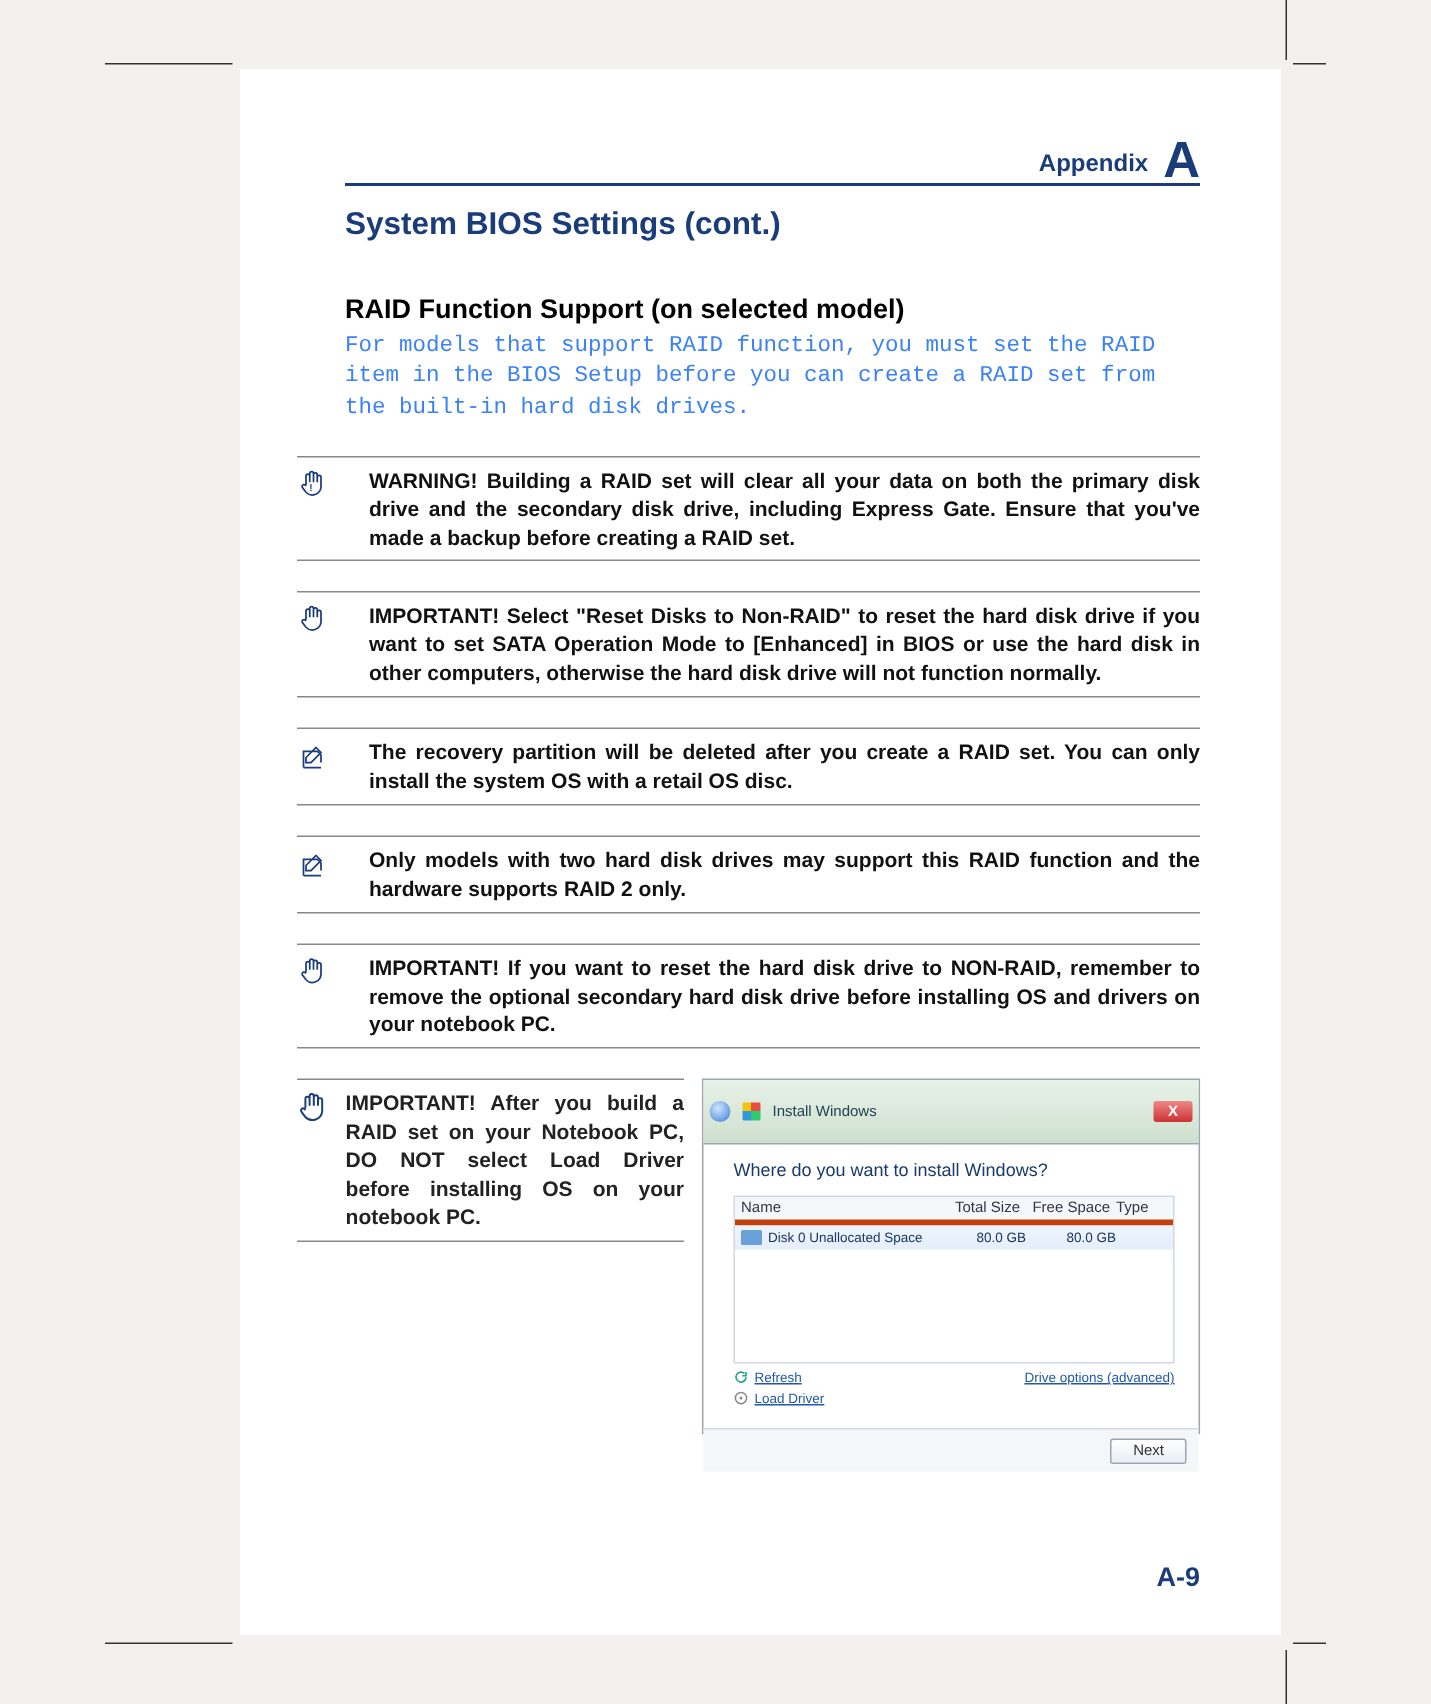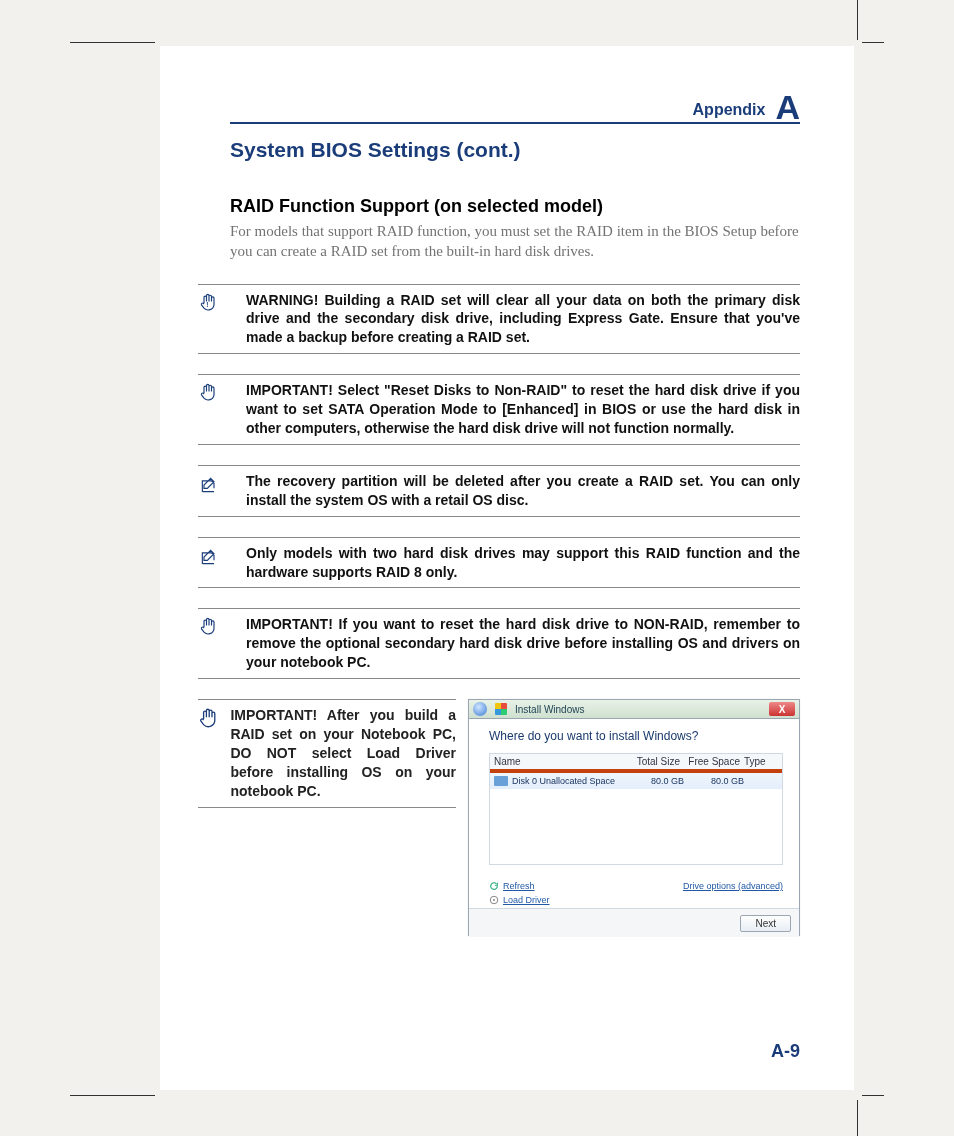--- a/index.html
+++ b/index.html
@@ -69,25 +69,25 @@
     color: #1a3d7a;
     margin: 8px 0 34px 0;
   }
   .h2 {
     font-size: 18px;
     font-weight: bold;
     color: #000;
     margin: 0 0 4px 0;
   }
   .intro {
-    font-family: Liberation Serif, serif;
+    font-family: Liberation Mono, monospace;
     font-size: 15px;
     line-height: 1.35;
     margin-bottom: 22px;
-    color: #737373;
+    color: #3b82f6;
   }
 
   .callout {
     border-top: 1px solid #888;
     border-bottom: 1px solid #888;
     padding: 6px 0 6px 0;
     margin: 0 0 20px -32px;
     display: flex;
     align-items: flex-start;
     gap: 26px;
@@ -151,21 +151,21 @@
     color: #1a3d7a;
     box-shadow: 0 0 0 1px rgba(0,0,0,0.02);
     position: relative;
   }
   .win .titlebar {
     height: 18px;
     background: linear-gradient(#e8f2e8, #cfe0cf);
     border-bottom: 1px solid #9aa7b3;
     display: flex;
     align-items: center;
-    padding: 0 4px;
+    padding: 12px 4px;
     gap: 8px;
   }
   .win .titlebar .back {
     width: 14px; height: 14px; border-radius: 50%;
     background: radial-gradient(circle at 40% 35%, #cfe6ff, #3a7bd5);
     display:flex; align-items:center; justify-content:center;
     color:#fff; font-size:10px; font-weight:bold;
   }
   .win .titlebar .flag {
     width: 12px; height: 12px;
@@ -209,21 +209,21 @@
     align-items:flex-end;
   }
   .win .list .row .dicon {
     width:14px; height:10px; background:#6aa0d8; margin-right:4px; border-radius:1px;
   }
   .win .list .row span.name{ flex:1.1; }
   .win .list .row span.ts{ flex:0 0 55px; text-align:right; }
   .win .list .row span.fs{ flex:0 0 60px; text-align:right; }
   .win .list .row span.tp{ flex:0 0 34px; }
   .win .links {
-    display:flex; justify-content:space-between; margin-top:16px;
+    display:flex; justify-content:space-between; margin-top:4px;
     font-size:9px; color:#2159a5;
   }
   .win .links .l { display:flex; flex-direction:column; gap:4px; }
   .win .links .lnk { display:flex; align-items:center; gap:4px; text-decoration:underline; }
   .win .links .lnk .li { width:10px; height:10px; }
   .win .footer {
     height: 28px; border-top:1px solid #d0d8e0;
     display:flex; justify-content:flex-end; align-items:center; padding:0 8px;
     background:#f4f6f8;
   }
@@ -287,21 +287,21 @@
       </span>
       <div class="txt">The recovery partition will be deleted after you create a RAID set. You can only install the system OS with a retail OS disc.</div>
     </div>
 
     <div class="callout">
       <span class="icon">
         <svg viewBox="0 0 24 24">
             <path fill="none" stroke="currentColor" stroke-width="1.4" d="M4 20 h14 M4 20 V7 h11 l3 3 v6 M14 4 l4 4 -8 8 H6 v-4 z"></path>
           </svg>
       </span>
-      <div class="txt">Only models with two hard disk drives may support this RAID function and the hardware supports RAID 8 only.</div>
+      <div class="txt">Only models with two hard disk drives may support this RAID function and the hardware supports RAID 2 only.</div>
     </div>
 
     <div class="callout">
       <span class="icon">
         <svg viewBox="0 0 24 30">
             <path fill="none" stroke="currentColor" stroke-width="1.4" d="M6 14 V7 a1.5 1.5 0 0 1 3 0 V12 M9 12 V5 a1.5 1.5 0 0 1 3 0 V12 M12 12 V6 a1.5 1.5 0 0 1 3 0 V12 M15 12 V8 a1.5 1.5 0 0 1 3 0 V16 a7 7 0 0 1 -12 4 L3 16 a1.5 1.5 0 0 1 2 -2 L6 15"></path>
           </svg>
       </span>
       <div class="txt">IMPORTANT! If you want to reset the hard disk drive to NON-RAID, remember to remove the optional secondary hard disk drive before installing OS and drivers on your notebook PC.</div>
     </div>

